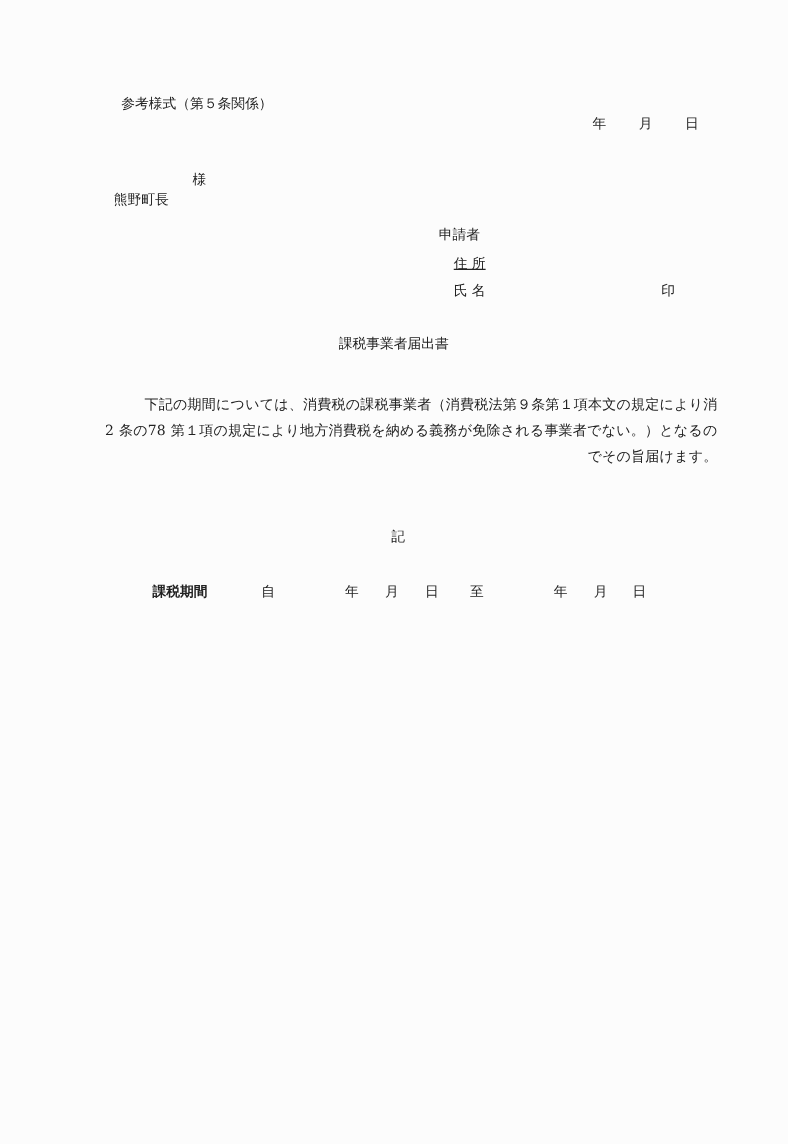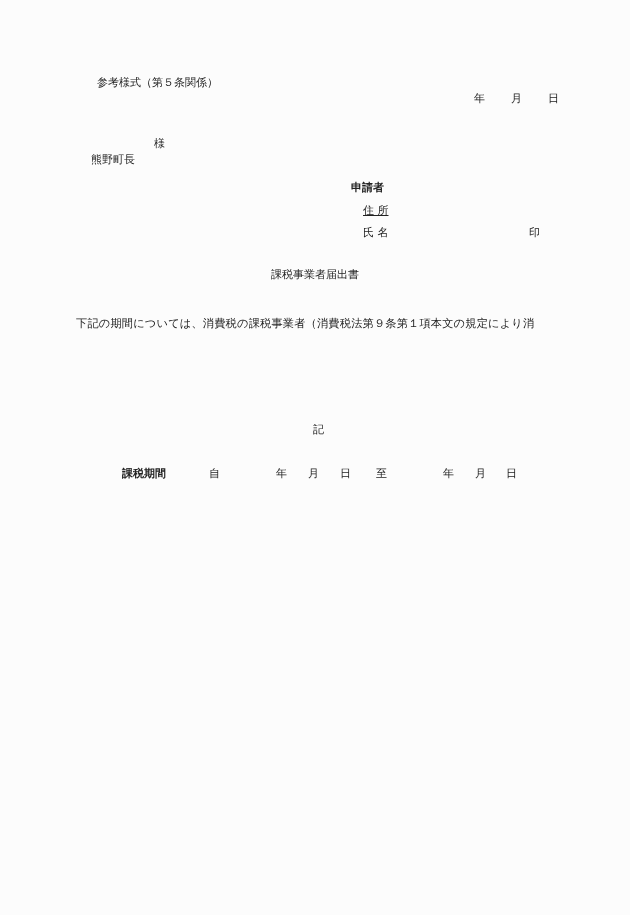--- a/index.html
+++ b/index.html
@@ -20,21 +20,21 @@
     .para {
       position: absolute;
       left: 62px;
       top: 313px;
       width: 512px;
       font-size: 11.2px;
       line-height: 21px;
       letter-spacing: 0.2px;
       color: #222222;
     }
-    .para span.line { display: block; white-space: nowrap; }
+    .para span.line { display: block; white-space: nowrap; text-align: right; }
     .indent { padding-left: 14px; }
   </style>
 </head>
 <body>
 
 <div>
 
   <div class="abs" style="left:65px; top:76px;margin-left:32px;">参考様式（第５条関係）</div>
 
   <div>
@@ -42,30 +42,32 @@
     <span class="abs" style="left:511px; top:92px;">月</span>
     <span class="abs" style="left:548px; top:92px;">日</span>
   </div>
 
   <div>
     <span class="abs" style="left:91px; top:153px;">熊野町長</span>
     <span class="abs" style="left:154px; top:137px;">様</span>
   </div>
 
   <div>
-    <span class="abs" style="left:351px; top:181px;font-weight:bold;">申請者</span>
+    <span class="abs" style="left:351px; top:181px;">申請者</span>
     <span class="abs" style="left:363px; top:204px;text-decoration:underline;">住 所</span>
     <span class="abs" style="left:363px; top:226px;">氏 名</span>
     <span class="abs" style="left:529px; top:226px;">印</span>
   </div>
 
   <div class="abs" style="left:271px; top:268px;">課税事業者届出書</div>
 
   <div class="para">
     <span class="line indent">下記の期間については、消費税の課税事業者（消費税法第９条第１項本文の規定により消</span>
+    <span class="line">2 条の78 第１項の規定により地方消費税を納める義務が免除される事業者でない。）となるの</span>
+    <span class="line">でその旨届けます。</span>
   </div>
 
   <div class="abs" style="left:313px; top:423px;">記</div>
 
   <div>
     <span class="abs" style="left:122px; top:467px;font-weight:bold;">課税期間</span>
     <span class="abs" style="left:209px; top:467px;">自</span>
     <span class="abs" style="left:276px; top:467px;">年</span>
     <span class="abs" style="left:308px; top:467px;">月</span>
     <span class="abs" style="left:340px; top:467px;">日</span>

